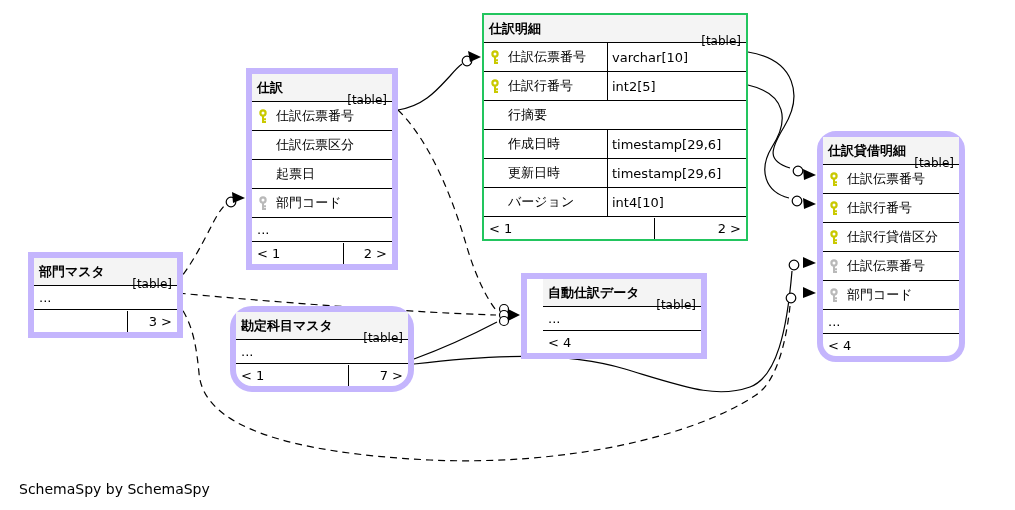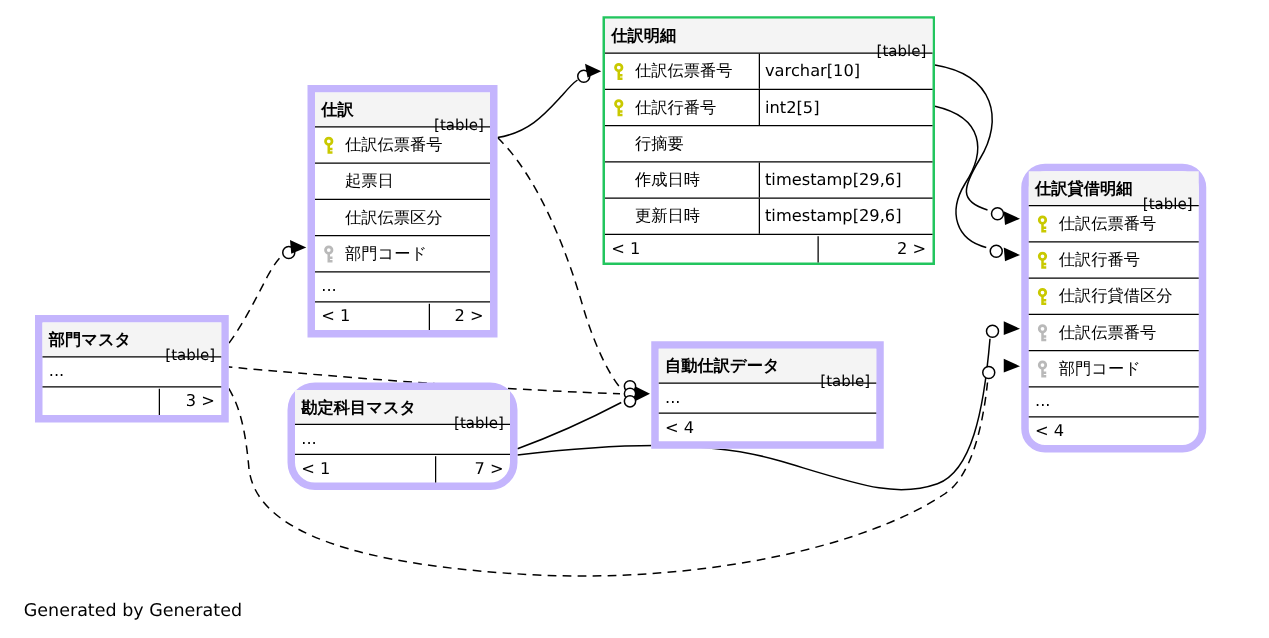--- a/index.html
+++ b/index.html
@@ -122,43 +122,47 @@
         <span class="cname">行摘要</span>
       </div>
       <div class="row">
         <span class="cname">作成日時</span>
         <span class="ctype">timestamp[29,6]</span>
       </div>
       <div class="row">
         <span class="cname">更新日時</span>
         <span class="ctype">timestamp[29,6]</span>
       </div>
+      <div class="row">
+        <span class="cname">バージョン</span>
+        <span class="ctype">int4[10]</span>
+      </div>
       <div class="row ftr">
       <span class="fc fc1">&lt; 1</span>
       <span class="fc fc2"></span>
       <span class="fc fc3">2 &gt;</span>
     </div>
     </div>
   <div class="tbl" style="left: 246px; top: 68px; width: 152px;">
       <div class="hdr">
       <span class="tname">仕訳</span>
       <span class="ttag">[table]</span>
     </div>
       <div class="row">
         <svg class="keyic" viewBox="0 0 12 15">
      <circle cx="6" cy="4" r="2.6" fill="none" stroke="#c9c900" stroke-width="2.2"></circle>
      <path d="M6 6.6 L6 14 M6 10.2 L9 10.2 M6 13 L9 13" stroke="#c9c900" stroke-width="2" fill="none"></path>
    </svg>
         <span class="cname">仕訳伝票番号</span>
       </div>
       <div class="row">
+        <span class="cname">仕訳伝票区分</span>
+      </div>
+      <div class="row">
         <span class="cname">起票日</span>
-      </div>
-      <div class="row">
-        <span class="cname">仕訳伝票区分</span>
       </div>
       <div class="row">
         <svg class="keyic" viewBox="0 0 12 15">
      <circle cx="6" cy="4" r="2.6" fill="none" stroke="#b9b9b9" stroke-width="2.2"></circle>
      <path d="M6 6.6 L6 14 M6 10.2 L9 10.2 M6 13 L9 13" stroke="#b9b9b9" stroke-width="2" fill="none"></path>
    </svg>
         <span class="cname">部門コード</span>
       </div>
       <div class="row ellip">
         <span class="cname">...</span>
@@ -225,21 +229,21 @@
     </div>
       <div class="row ellip">
         <span class="cname">...</span>
       </div>
       <div class="row ftr">
       <span class="fc fc1"></span>
       <span class="fc fc2"></span>
       <span class="fc fc3">3 &gt;</span>
     </div>
     </div>
-  <div class="tbl" style="left: 521px; top: 273px; width: 186px;">
+  <div class="tbl" style="left: 521px; top: 273px; width: 186px; padding-left: 16px;">
       <div class="hdr">
       <span class="tname">自動仕訳データ</span>
       <span class="ttag">[table]</span>
     </div>
       <div class="row ellip">
         <span class="cname">...</span>
       </div>
       <div class="row ftr">
       <span class="fc fc1">&lt; 4</span>
       <span class="fc fc2"></span>
@@ -254,14 +258,14 @@
       <div class="row ellip">
         <span class="cname">...</span>
       </div>
       <div class="row ftr">
       <span class="fc fc1">&lt; 1</span>
       <span class="fc fc2"></span>
       <span class="fc fc3">7 &gt;</span>
     </div>
     </div>
 
-  <div class="credit">Generated by Generated</div>
+  <div class="credit">SchemaSpy by SchemaSpy</div>
 </div>
 
 </body></html>

